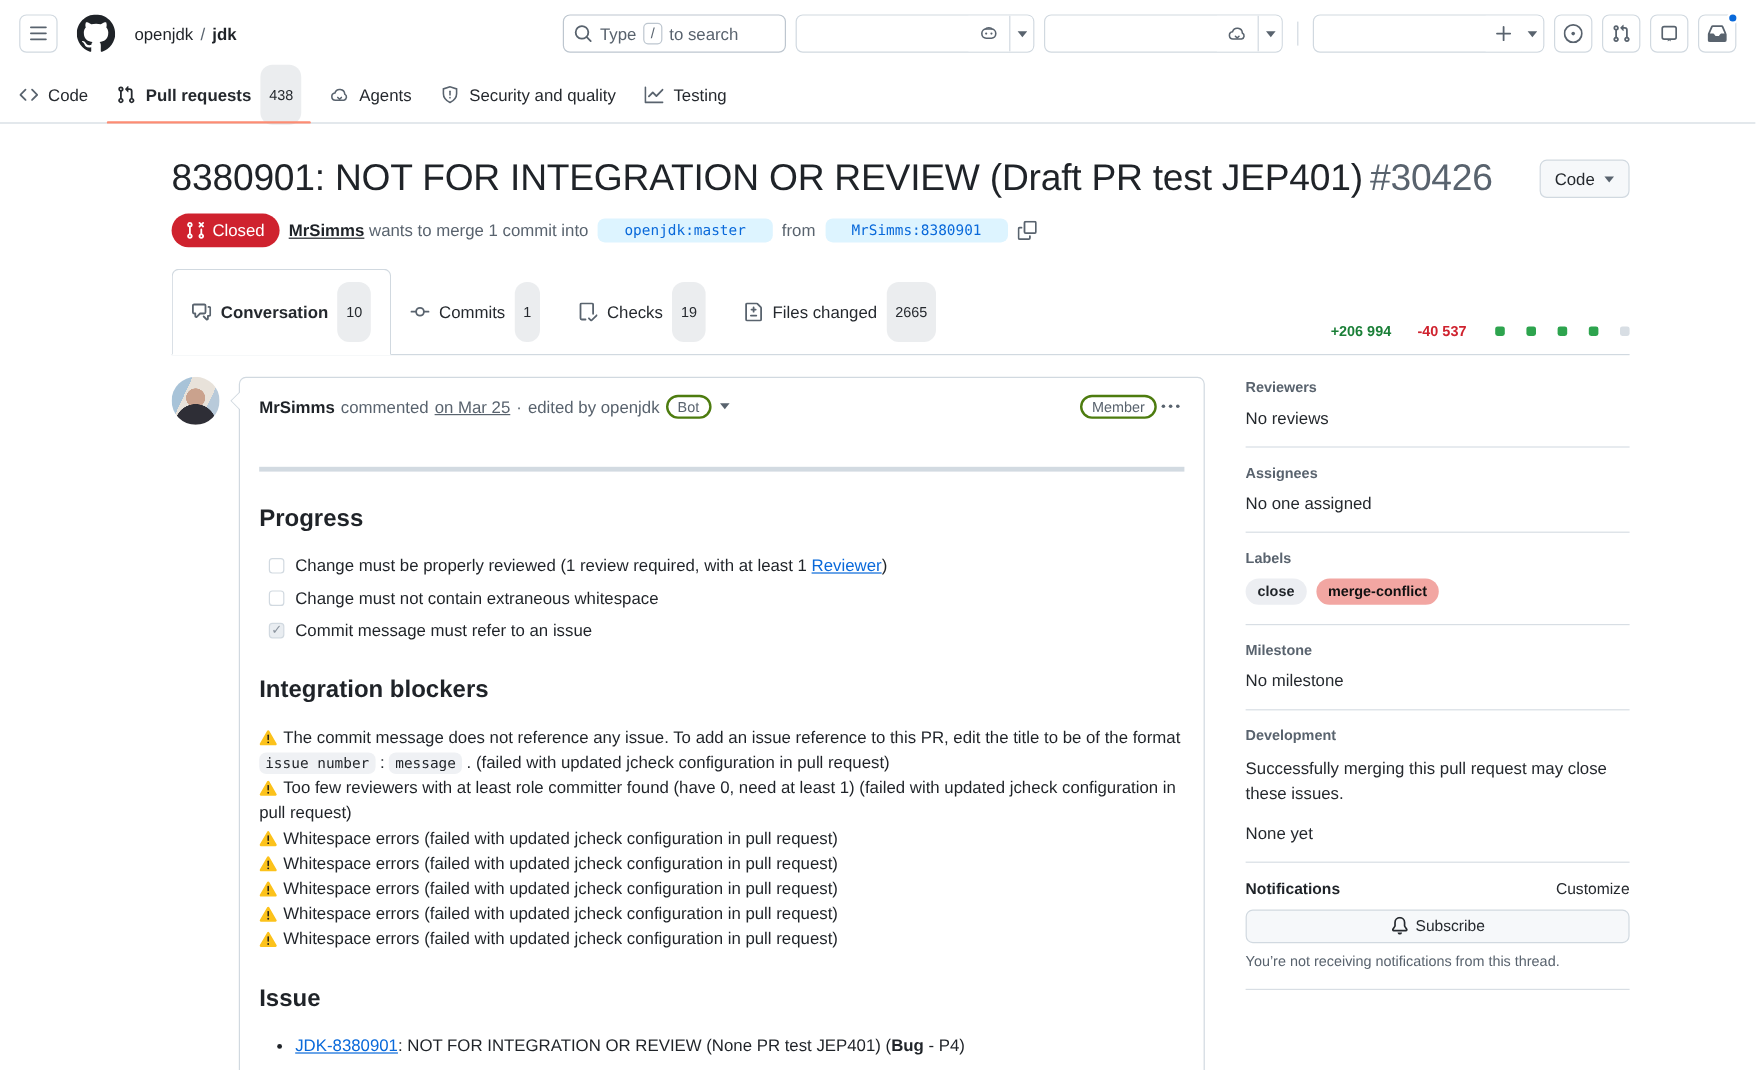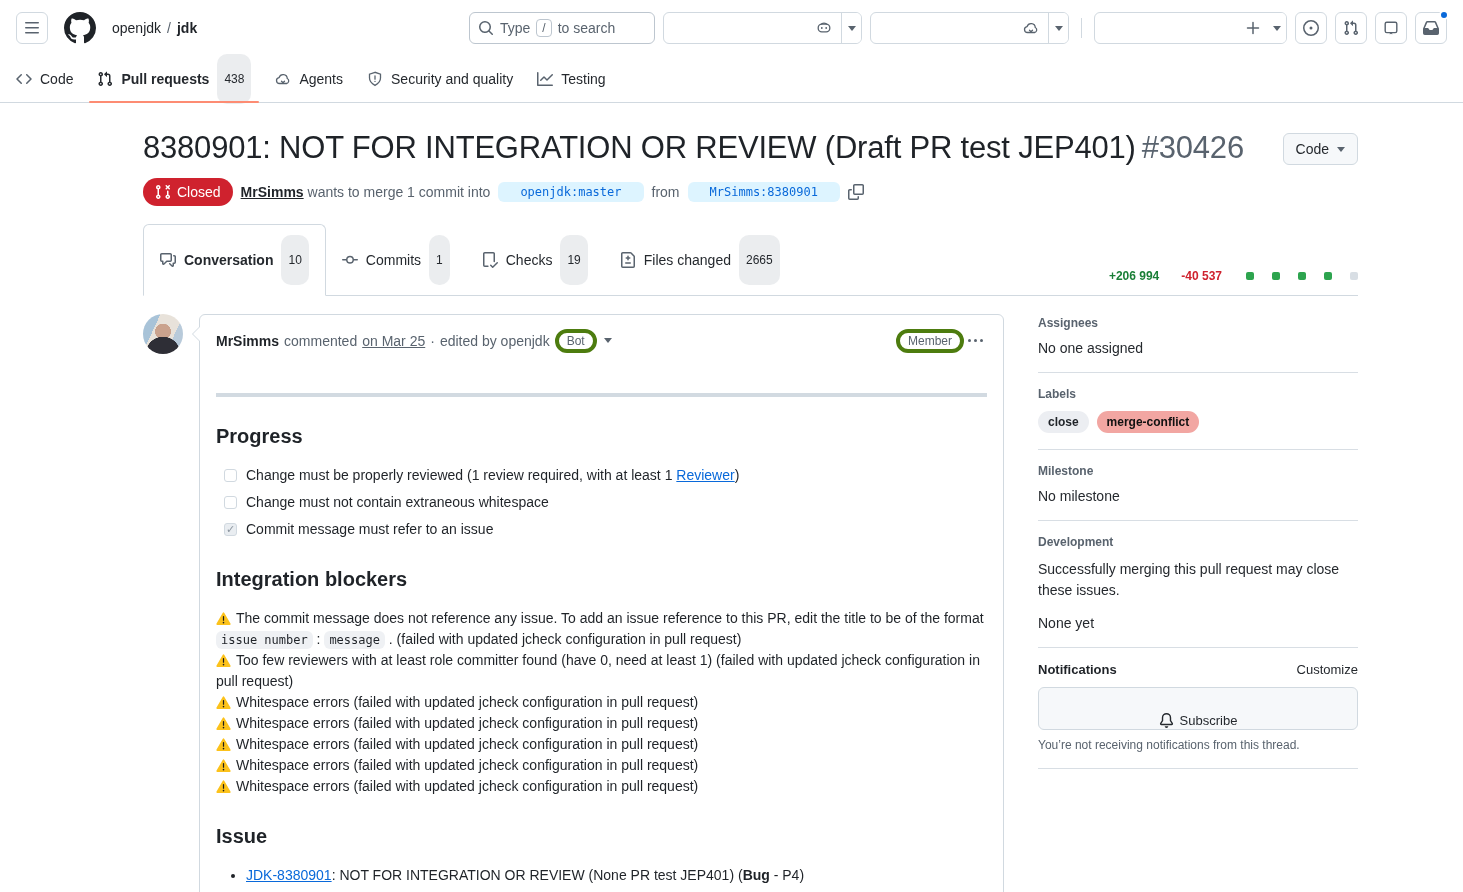--- a/index.html
+++ b/index.html
@@ -78,21 +78,21 @@
       radial-gradient(circle at 50% 44%, #caa28d 0 26%, transparent 27%),
       linear-gradient(115deg, #a8c3d8 0 30%, #e8e2da 30% 70%, #b8cada 70%); }
   .comment-card { flex:1; border:1px solid #d1d9e0; border-radius:6px; position:relative; background:#fff; }
   .comment-card::before { content:""; position:absolute; top:11px; left:-16px; border:8px solid transparent;
     border-right-color:#d1d9e0; }
   .comment-card::after { content:""; position:absolute; top:12px; left:-14px; border:7px solid transparent;
     border-right-color:#fff; }
   .comment-header { display:flex; align-items:center; padding:14px 16px 6px; font-size:14px; color:#59636e; gap:5px; }
   .comment-header .author { color:#1f2328; font-weight:600; }
   .ts-link { color:#59636e; text-decoration:underline; }
-  .pill-badge { border:4px solid #4d7c0f; border-radius:999px; font-size:12px; padding:1px 8px; color:#59636e; }
+  .pill-badge { border:2px solid #4d7c0f; border-radius:999px; font-size:12px; padding:1px 8px; color:#59636e; }
   .hdr-right { margin-left:auto; display:flex; align-items:center; gap:0;justify-content:space-between; }
   .kebab { display:flex; gap:3px; padding:4px; cursor:pointer; }
   .kebab i { width:3px; height:3px; border-radius:50%; background:#59636e; }
 
   .comment-body { padding:10px 16px 16px; font-size:14px; line-height:1.5; }
   .comment-body p { margin:0 0 16px; }
   .md-hr { border:none; height:4px; background:#d2dae1; margin:24px 0; }
   .md-h3 { font-size:20px; font-weight:600; margin:24px 0 14px; }
   .task-list { list-style:none; margin:0 0 10px; padding-left:8px; }
   .task-list li { margin:6px 0; }
@@ -113,21 +113,21 @@
   .sb-section { padding-bottom:16px; border-bottom:1px solid #d8dee4; margin-bottom:14px; }
   .sb-section.last { border-bottom:none; }
   .sb-title { font-size:12px; font-weight:700; color:#59636e; margin:2px 0 10px; }
   .sb-empty { color:#25292e; }
   .label-pill { display:inline-flex; align-items:center; height:22px; padding:0 10px; border-radius:999px;
     font-size:12px; font-weight:600; margin-right:4px; }
   .dev-text { color:#25292e; margin:0 0 14px; line-height:1.5; }
   .notif-head { display:flex; align-items:center; justify-content:space-between; margin:2px 0 10px; }
   .notif-title { font-size:13px; font-weight:700; color:#1f2328; }
   .customize-link { font-size:13px; color:#25292e; cursor:pointer; }
-  .subscribe-btn { width:100%; height:43px; display:flex; align-items:flex-end; justify-content:center; gap:6px;
+  .subscribe-btn { width:100%; height:28px; display:flex; align-items:center; justify-content:center; gap:6px;
     background:#f6f8fa; border:1px solid #d1d9e0; border-radius:6px; font-size:13px; font-weight:500; color:#25292e; }
   .notif-caption { font-size:12px; color:#59636e; margin-top:8px; }
   .participants-title { font-size:13px; font-weight:700; color:#1f2328; margin-bottom:10px; }
   .p-avatars { display:flex; gap:6px; }
   .avatar-26 { width:27px; height:27px; border-radius:50%; }
   .avatar-26.user { background:
       radial-gradient(circle at 50% 100%, #2e2e36 0 38%, transparent 39%),
       radial-gradient(circle at 50% 44%, #caa28d 0 26%, transparent 27%),
       linear-gradient(115deg, #a8c3d8 0 30%, #e8e2da 30% 70%, #b8cada 70%); }
   .avatar-26.org { background:#fbe9e7; display:flex; align-items:center; justify-content:center; }
@@ -431,20 +431,24 @@
             <li>
               <a class="t-link">JDK-8380901</a><span>: NOT FOR INTEGRATION OR REVIEW (None PR test JEP401) (</span><strong>Bug</strong><span> - P4)</span>
             </li>
           </ul>
         </div>
       </div>
     </div>
 
     <aside class="sidebar">
       <section class="sb-section">
+        <div class="sb-title">Reviewers</div>
+        <div class="sb-empty">No reviews</div>
+      </section>
+      <section class="sb-section">
         <div class="sb-title">Assignees</div>
         <div class="sb-empty">No one assigned</div>
       </section>
       <section class="sb-section">
         <div class="sb-title">Labels</div>
         <span class="label-pill" style="background:#eceef2;color:#1f2328">close</span>
         <span class="label-pill" style="background:#f2a6a2;color:#111111">merge-conflict</span>
       </section>
       <section class="sb-section">
         <div class="sb-title">Milestone</div>

